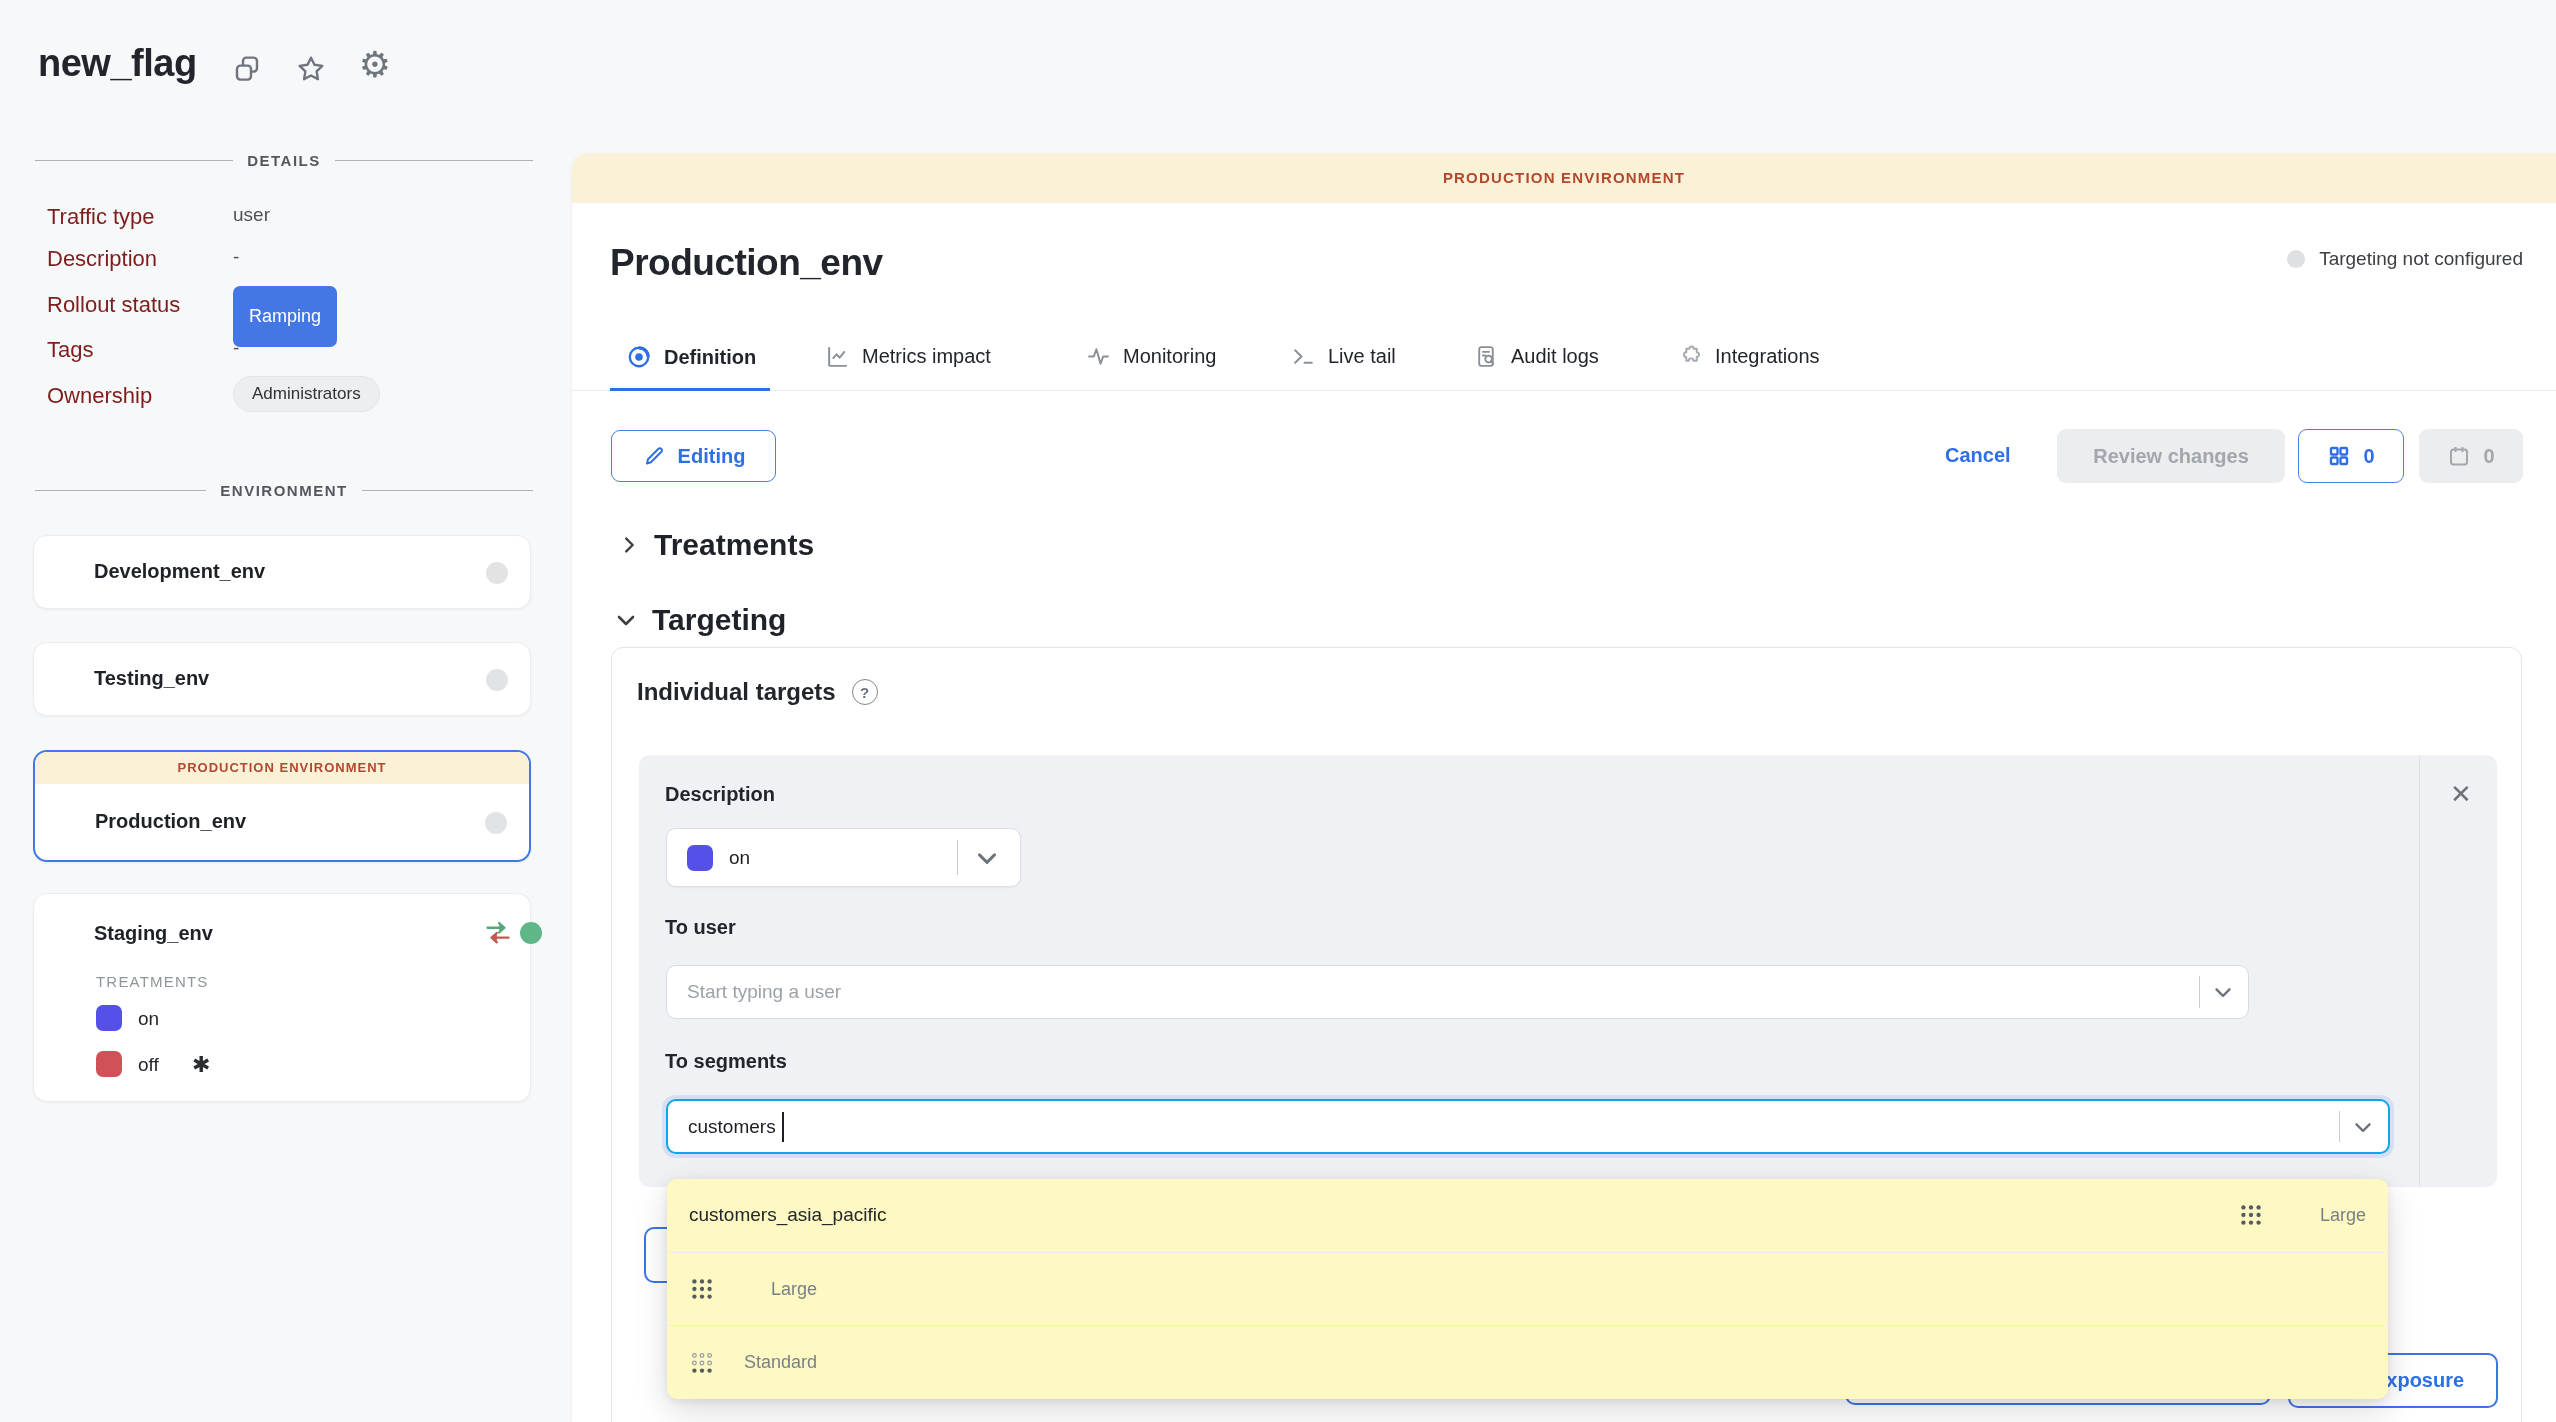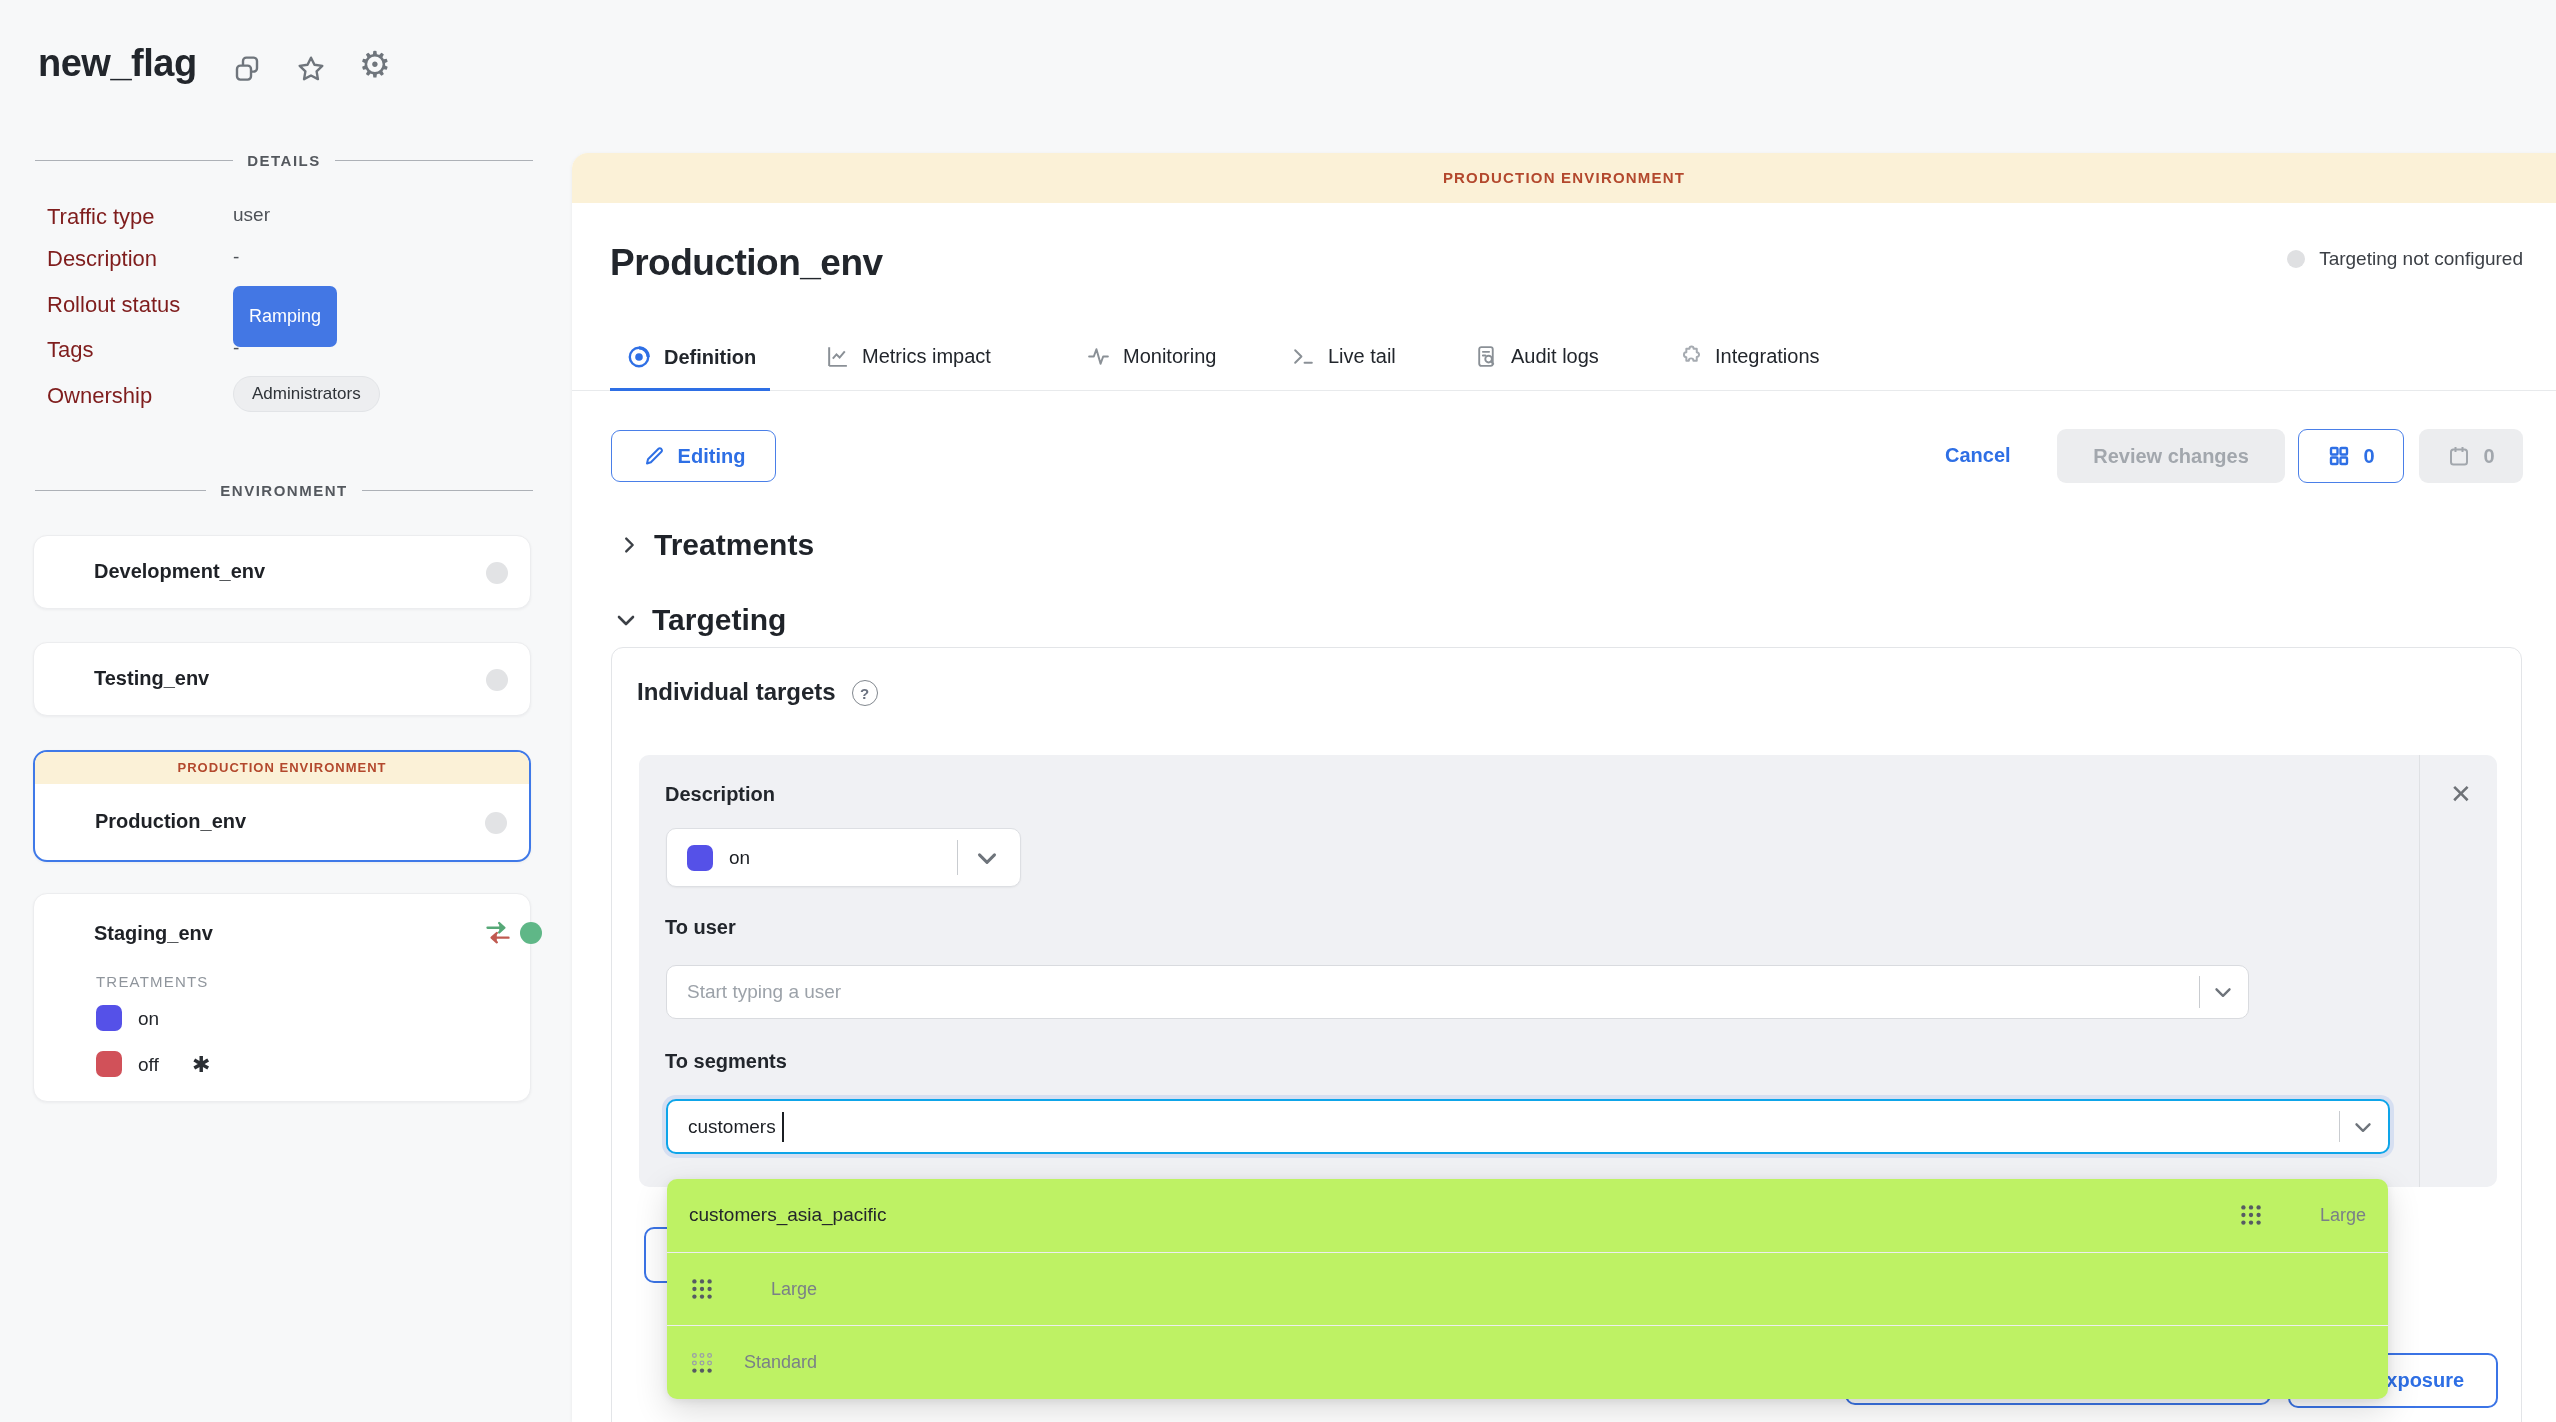--- a/index.html
+++ b/index.html
@@ -58,21 +58,21 @@
 
   .btn{display:flex;align-items:center;justify-content:center;gap:12px;border-radius:9px;font-size:20px;font-weight:700;cursor:pointer}
   .btn.outline{border:1.5px solid #4A7FE8;color:var(--accent);background:#fff}
   .btn.disabled{background:var(--disabledBg);color:var(--disabledText);cursor:default}
   .link{color:var(--accent);font-size:20px;font-weight:700;cursor:pointer}
 
   .section-head{position:absolute;display:flex;align-items:center;gap:14px;font-size:30px;font-weight:700;color:#1F2329;cursor:pointer}
   .chev{display:flex;align-items:center}
 
   .targeting-box{left:611px;top:647px;width:1911px;height:810px;background:#fff;border:1px solid #E3E5E8;border-radius:12px}
-  .subhead{left:637px;top:678px;font-size:24px;font-weight:700;color:#22262C;display:flex;align-items:flex-end;gap:16px}
+  .subhead{left:637px;top:678px;font-size:24px;font-weight:700;color:#22262C;display:flex;align-items:center;gap:16px}
   .help{width:26px;height:26px;border-radius:50%;border:1.5px solid #81878E;color:#6B7280;font-size:15px;font-weight:700;
     display:flex;align-items:center;justify-content:center;cursor:pointer}
 
   .gray-card{left:639px;top:755px;width:1858px;height:432px;background:var(--grayCard);border-radius:10px}
   .gray-divider{left:2419px;top:755px;width:1px;height:432px;background:#DFE1E4}
   .close-x{left:2442px;top:775px;width:38px;height:38px;display:flex;align-items:center;justify-content:center;
     color:#6E7277;font-size:26px;cursor:pointer}
   .field-label{position:absolute;font-size:20px;font-weight:700;color:#22262C}
 
   .select,.tinput{position:absolute;background:#fff;border-radius:10px;display:flex;align-items:center;cursor:pointer}
@@ -80,21 +80,21 @@
   .tinput{border:1px solid #D9DBDF}
   .tinput.focused{border:2px solid #0ea5e9;box-shadow:0 0 0 4px rgba(59,116,230,.14)}
   .in-divider{position:absolute;top:20%;height:60%;width:1px;background:#C9CCD0}
   .in-chev{position:absolute;display:flex;align-items:center;color:#6E747B}
   .placeholder-text{font-size:19px;color:var(--textMuted);padding-left:20px}
   .value-text{font-size:19px;color:#1B1E23;padding-left:20px}
   .caret{left:782px;top:1112px;width:2px;height:30px;background:#1B1E23}
   .treat-chip-square{width:26px;height:26px;border-radius:7px;background:var(--indigo);margin-left:20px}
   .select .value-text{padding-left:16px}
 
-  .dropdown{left:667px;top:1179px;width:1721px;height:220px;background:#bef264;border-radius:10px;z-index:30;
+  .dropdown{left:667px;top:1179px;width:1721px;height:220px;background:#fef9c3;border-radius:10px;z-index:30;
     box-shadow:0 12px 34px rgba(0,0,0,.14),0 2px 8px rgba(0,0,0,.08);display:flex;flex-direction:column;overflow:hidden}
   .opt{flex:1;display:flex;align-items:center;padding:0 22px;cursor:pointer}
   .opt + .opt{border-top:1px solid #EDEEF0}
   .opt-name{font-size:19px;color:#23262B;flex:1}
   .opt-size{font-size:18px;color:#7A8087;width:86px;text-align:right}
 
   .hidden-btn{position:absolute;background:#fff;border:2px solid #3B74E6;border-radius:10px;z-index:4;cursor:pointer}
   .limit-btn{left:2288px;top:1353px;width:210px;height:55px;z-index:4;display:flex;align-items:center;justify-content:center;
     color:var(--accent);font-size:20px;font-weight:700}
   .bottom-head{left:637px;top:1352px;font-size:30px;font-weight:700;color:#1F2329;z-index:5;white-space:nowrap}

